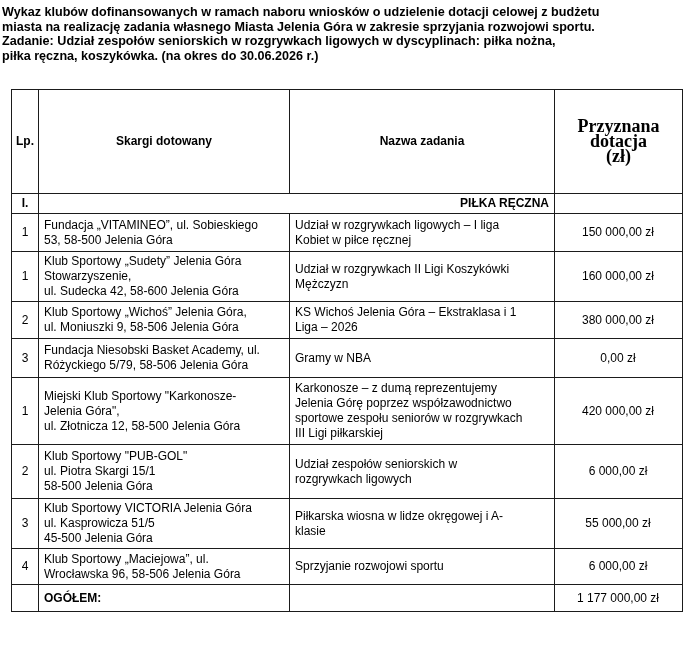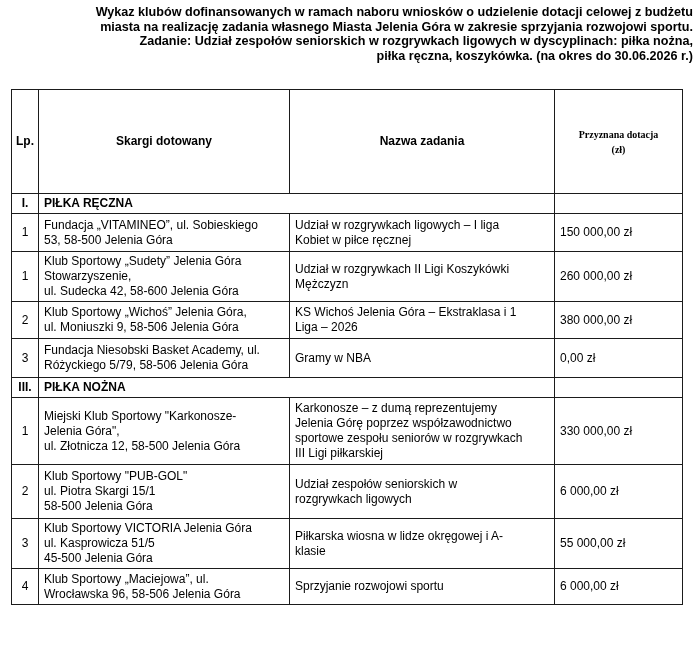--- a/index.html
+++ b/index.html
@@ -4,21 +4,21 @@
 <style>
   html,body{margin:0;padding:0;}
   body{
     width:695px;height:660px;background:#ffffff;color:#000;
     font-family:"Liberation Sans", sans-serif;
     -webkit-font-smoothing:antialiased;
     overflow:hidden;
   }
   .title{
     margin:5px 2px 0 2px;
-    text-align:right;
+    text-align:left;
     font-weight:bold;
     font-size:12.6px;
     line-height:14.5px;
     white-space:pre-line;
   }
   table.grants{
     border-collapse:collapse;
     table-layout:fixed;
     margin:26px 0 16px 11px;
     width:671px;
@@ -33,29 +33,29 @@
     font-size:12px;
     line-height:15px;
     padding:2px 5px;
     vertical-align:middle;
     overflow:hidden;
   }
   tr.header-row{height:104px;}
   th{font-weight:bold;text-align:center;padding:2px 3px;}
   th.grant-h{
     font-family:"Liberation Serif", serif;
-    font-size:10px;
+    font-size:18px;
     white-space:pre-line;
   }
   tr.section-row{height:20px;}
   .section-num{font-weight:bold;text-align:center;padding:1px 2px;}
-  .section-name{font-weight:bold;padding:1px 5px;}
+  .section-name{font-weight:bold;padding:1px 5px;text-align:right;}
   .cell-lp{text-align:center;}
   .pre{white-space:pre-line;}
-  .cell-grant{text-align:left;padding-right:6px;}
+  .cell-grant{text-align:center;padding-right:6px;}
   tr.total-row{height:27px;}
   .total-label{font-weight:bold;}
 </style>
 </head>
 <body>
 
 <div class="title">Wykaz klubów dofinansowanych w ramach naboru wniosków o udzielenie dotacji celowej z budżetu
 miasta na realizację zadania własnego Miasta Jelenia Góra w zakresie sprzyjania rozwojowi sportu.
 Zadanie: Udział zespołów seniorskich w rozgrywkach ligowych w dyscyplinach: piłka nożna,
 piłka ręczna, koszykówka. (na okres do 30.06.2026 r.)</div>
@@ -91,53 +91,48 @@
     <td class="cell-grant">150 000,00 zł</td>
   </tr>
 
   <tr style="height:45px;">
     <td class="cell-lp">1</td>
     <td class="pre">Klub Sportowy „Sudety” Jelenia Góra
 Stowarzyszenie,
 ul. Sudecka 42, 58-600 Jelenia Góra</td>
     <td class="pre">Udział w rozgrywkach II Ligi Koszykówki
 Mężczyzn</td>
-    <td class="cell-grant">260 000,00 zł</td>
+    <td class="cell-grant">160 000,00 zł</td>
   </tr>
   <tr style="height:37px;">
     <td class="cell-lp">2</td>
     <td class="pre">Klub Sportowy „Wichoś” Jelenia Góra,
 ul. Moniuszki 9, 58-506 Jelenia Góra</td>
     <td class="pre">KS Wichoś Jelenia Góra – Ekstraklasa i 1
 Liga – 2026</td>
     <td class="cell-grant">380 000,00 zł</td>
   </tr>
   <tr style="height:39px;">
     <td class="cell-lp">3</td>
     <td class="pre">Fundacja Niesobski Basket Academy, ul.
 Różyckiego 5/79, 58-506 Jelenia Góra</td>
     <td class="pre">Gramy w NBA</td>
     <td class="cell-grant">0,00 zł</td>
   </tr>
 
-  <tr class="section-row">
-    <td class="section-num">III.</td>
-    <td class="section-name" colspan="2">PIŁKA NOŻNA</td>
-    <td></td>
-  </tr>
   <tr style="height:67px;">
     <td class="cell-lp">1</td>
     <td class="pre">Miejski Klub Sportowy "Karkonosze-
 Jelenia Góra",
 ul. Złotnicza 12, 58-500 Jelenia Góra</td>
     <td class="pre">Karkonosze – z dumą reprezentujemy
 Jelenia Górę poprzez współzawodnictwo
 sportowe zespołu seniorów w rozgrywkach
 III Ligi piłkarskiej</td>
-    <td class="cell-grant">330 000,00 zł</td>
+    <td class="cell-grant">420 000,00 zł</td>
   </tr>
   <tr style="height:54px;">
     <td class="cell-lp">2</td>
     <td class="pre">Klub Sportowy "PUB-GOL"
 ul. Piotra Skargi 15/1
 58-500 Jelenia Góra</td>
     <td class="pre">Udział zespołów seniorskich w
 rozgrywkach ligowych</td>
     <td class="cell-grant">6 000,00 zł</td>
   </tr>
@@ -151,14 +146,20 @@
     <td class="cell-grant">55 000,00 zł</td>
   </tr>
   <tr style="height:36px;">
     <td class="cell-lp">4</td>
     <td class="pre">Klub Sportowy „Maciejowa”, ul.
 Wrocławska 96, 58-506 Jelenia Góra</td>
     <td class="pre">Sprzyjanie rozwojowi sportu</td>
     <td class="cell-grant">6 000,00 zł</td>
   </tr>
 
+  <tr class="total-row">
+    <td></td>
+    <td class="total-label">OGÓŁEM:</td>
+    <td></td>
+    <td class="cell-grant">1 177 000,00 zł</td>
+  </tr>
 </tbody>
   </table>
 
 </body></html>

